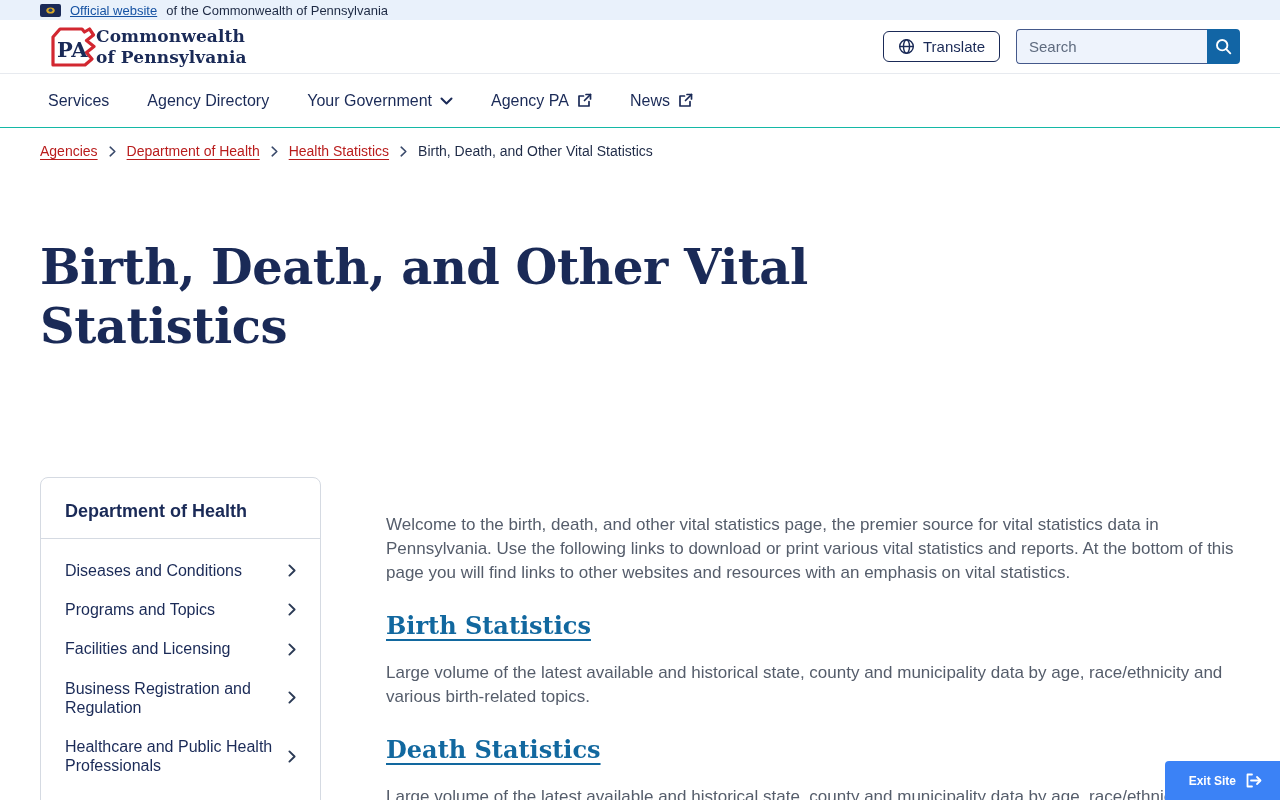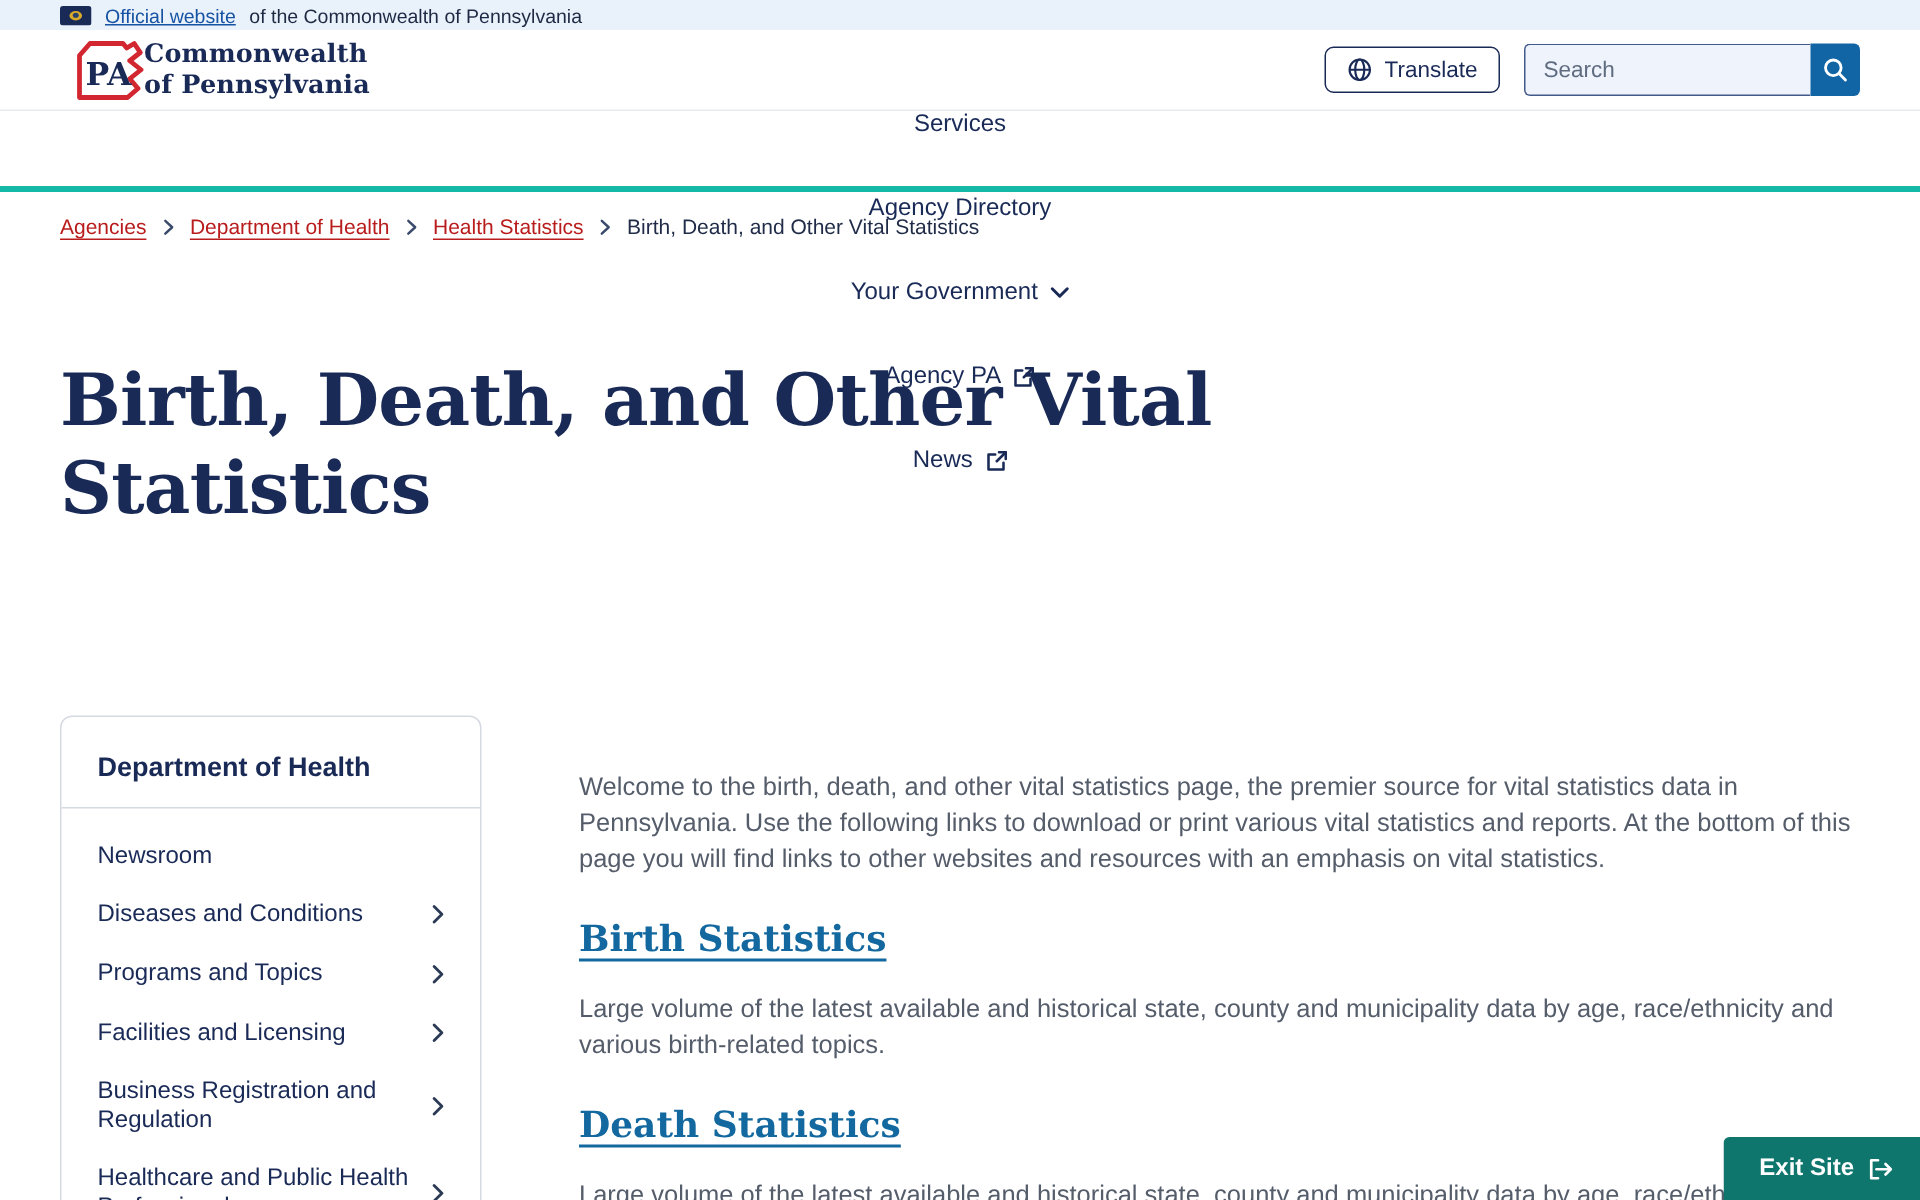--- a/index.html
+++ b/index.html
@@ -44,21 +44,21 @@
   }
   .search input::placeholder { color:#5f6b7f; }
   .search button {
     width:33px; height:35px; background:#1265a5; border:none; cursor:pointer;
     border-radius:0 4px 4px 0; display:flex; align-items:center; justify-content:center;
   }
 
   
   .nav {
     height:54px; display:flex; align-items:center; gap:38px;
-    padding:0 48px; border-bottom:4px solid #14b8a6; background:#fff;flex-direction:column;
+    padding:0 48px; border-bottom:1px solid #14b8a6; background:#fff;
   }
   .nav a {
     display:flex; align-items:center; gap:8px; text-decoration:none;
     color:#1a2a57; font-size:16px; font-weight:500;
   }
 
   
   .breadcrumb {
     display:flex; align-items:center; gap:11px; padding:15px 40px 0;
     font-size:14px;
@@ -97,22 +97,22 @@
   .section-heading { margin:0 0 20px; font-size:24px; line-height:1.25; font-family:"DejaVu Serif", serif; font-weight:bold; }
   .section-heading a {
     color:#12689f; text-decoration:underline; text-decoration-thickness:2px;
     text-underline-offset:5px;
   }
 
   
   .exit-btn {
     position:fixed; right:0; bottom:0; z-index:50;
     display:flex; align-items:center; gap:10px;
-    background:#0f766e; color:#fff; border:none; cursor:pointer;
-    padding:12px 18px 12px 24px; font-size:16px; font-weight:bold;
+    background:#3b82f6; color:#fff; border:none; cursor:pointer;
+    padding:12px 18px 12px 24px; font-size:12px; font-weight:bold;
     font-family:inherit; border-radius:4px 0 0 0;
   }
 </style>
 </head>
 <body>
 
 <div class="banner">
   <span class="flag">
     <svg width="21" height="13" viewBox="0 0 21 13">
       <rect x="0" y="0" width="21" height="13" rx="2" fill="#1a2a57"></rect>
@@ -224,23 +224,20 @@
 </div>
 
 <h1 class="page-title">Birth, Death, and Other Vital Statistics</h1>
 
 <div class="content">
 
   <aside class="sidebar">
     <div class="sidebar-title">Department of Health</div>
     <div class="sidebar-list">
       <div class="sidebar-item">
-        <span>Newsroom</span>
-      </div>
-      <div class="sidebar-item">
         <span>Diseases and Conditions</span>
         <span class="chev">
           <svg width="8" height="13" viewBox="0 0 8 13" fill="none" stroke="#2b3a55" stroke-width="1.9" stroke-linecap="round" stroke-linejoin="round">
               <path d="M1.4 1.4 L6.6 6.5 L1.4 11.6"></path>
             </svg>
         </span>
       </div>
       <div class="sidebar-item">
         <span>Programs and Topics</span>
         <span class="chev">

